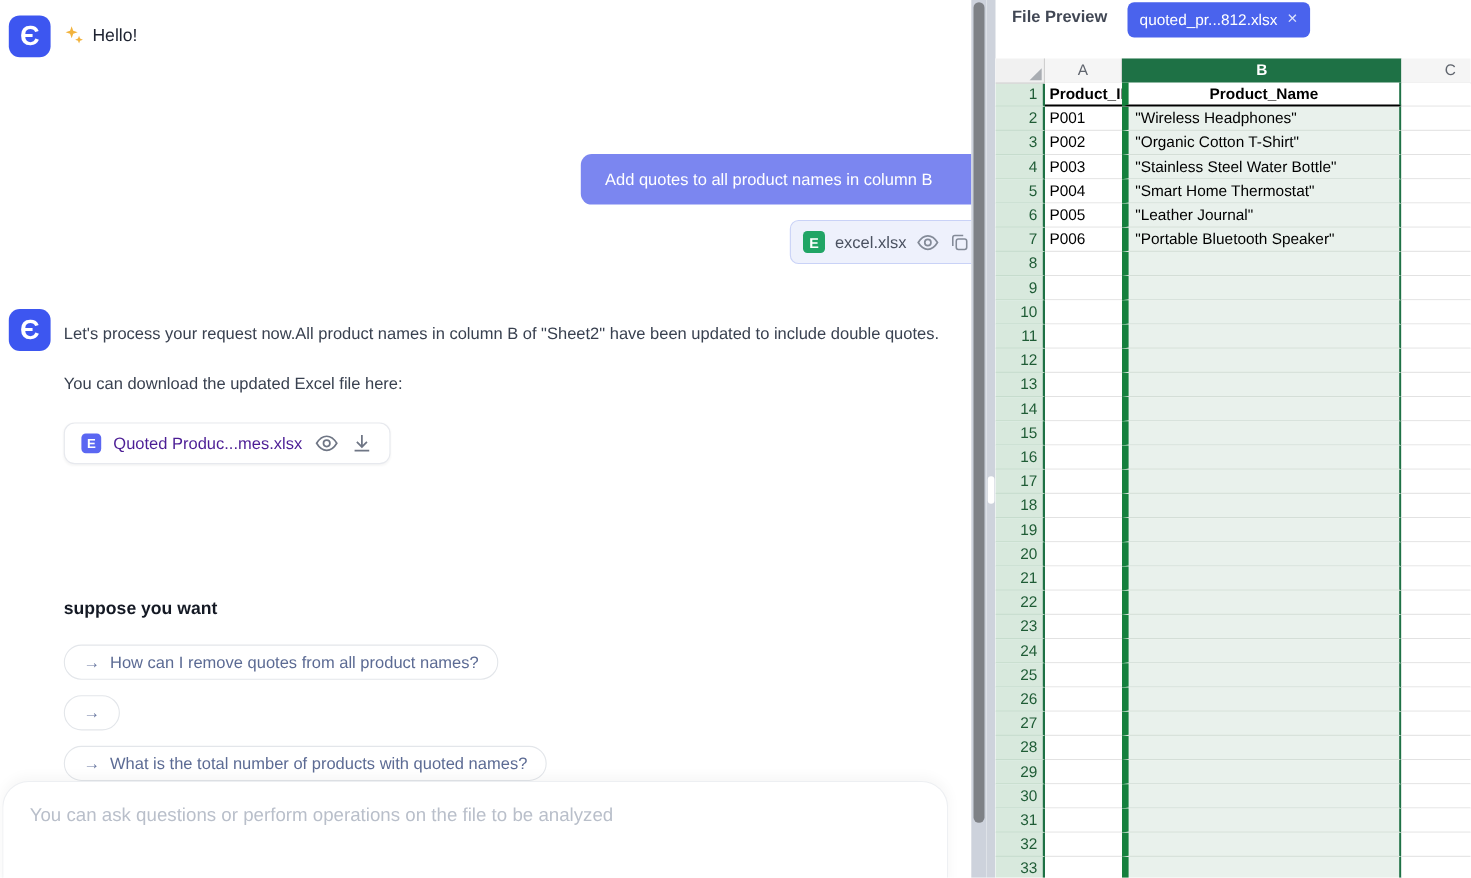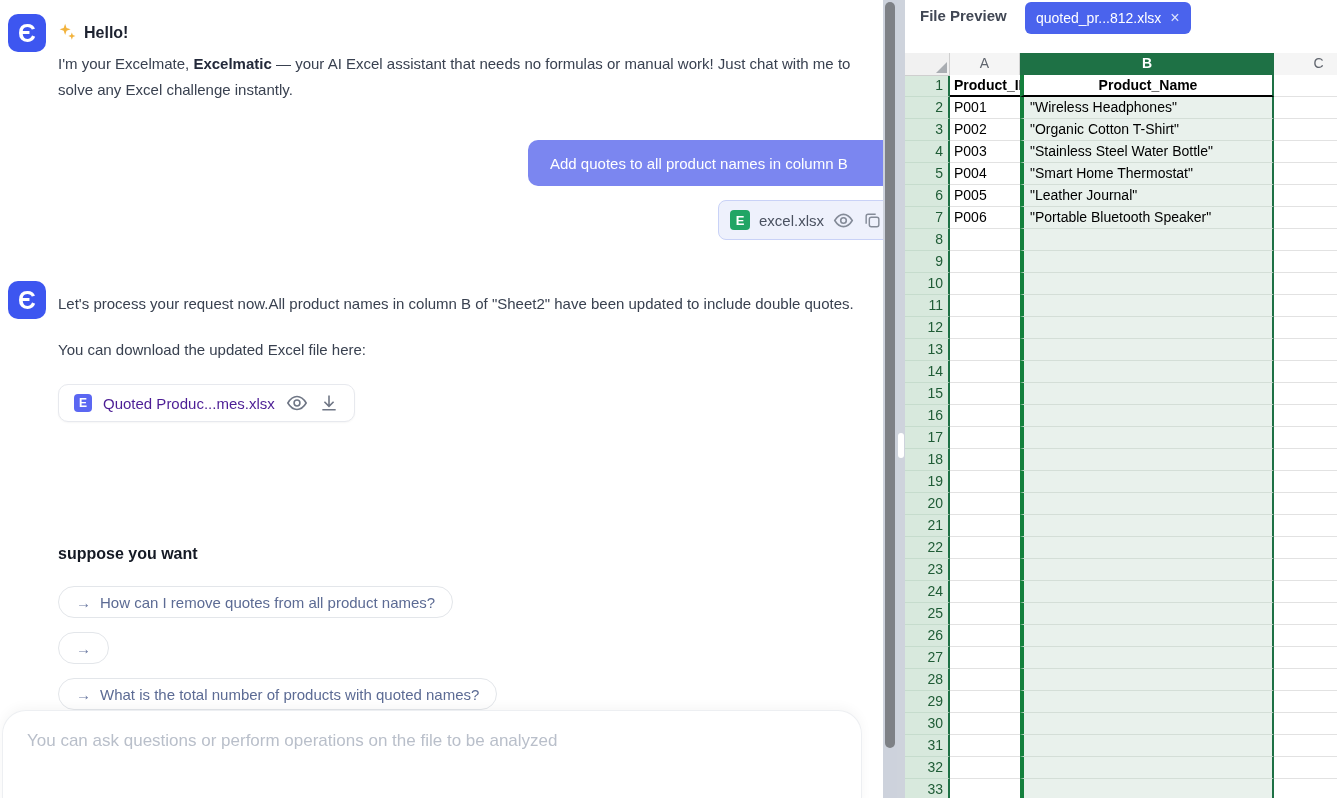--- a/index.html
+++ b/index.html
@@ -9,21 +9,21 @@
 
   
   .chat { position:absolute; left:0; top:0; width:883px; height:798px; overflow:hidden; background:#fff; }
 
   .avatar { position:absolute; left:8px; width:38px; height:38px; border-radius:10px;
             background:#3d56f0; color:#fff; display:flex; align-items:center; justify-content:center;
             font-size:25px; font-weight:700; line-height:1; }
   .avatar-greet { top:14px; }
   .avatar-reply { top:281px; }
 
-  .greet-title { position:absolute; left:58px; top:23px; font-size:16px; font-weight:700;
+  .greet-title { position:absolute; left:58px; top:23px; font-size:16px; font-weight:400;
                  color:#1d2230; display:flex; align-items:center; gap:7px;text-align:right; }
   .intro { position:absolute; left:58px; top:51px; width:826px; font-size:15px; line-height:26px; color:#394150; }
   .intro b { color:#23293a; }
 
   .user-bubble { position:absolute; left:528px; right:-16px; top:140px; height:46px;
                  background:#7b86f0; border-radius:10px; color:#fff; font-size:15px;
                  display:flex; align-items:center; padding:0 22px; }
 
   .file-chip { position:absolute; left:718px; right:-10px; top:200px; height:40px;
                background:#eef1fc; border:1px solid #c9d2f7; border-radius:8px;
@@ -85,21 +85,21 @@
   .c-corner { position:relative; background:#f1f1f1; border-right:1px solid #cfcfcf; border-bottom:1px solid #cfcfcf; height:23px; }
   .c-corner span { position:absolute; right:2px; bottom:2px; width:0; height:0;
                    border-left:11px solid transparent; border-bottom:11px solid #a9adb2; }
   .c-colhdr { background:#f5f5f5; color:#60656e; text-align:center; line-height:22px; height:23px;
               border-right:1px solid #d4d4d4; border-bottom:1px solid #cfcfcf; cursor:pointer; }
   .c-colhdr.sel { background:#1e7145; color:#fff; font-weight:700; border-right:none; border-bottom:1px solid #1e7145; }
   .c-rowhdr { background:#d8e9dd; color:#1f5c36; font-size:13px; text-align:right; padding-right:5px;
               border-right:2px solid #1e7145; border-bottom:1px solid #c6dccd; cursor:pointer; }
   .c-a { background:#fff; color:#000; padding-left:4px; border-bottom:1px solid #e2e2e2; cursor:cell; }
   .c-b { background:#e9f1ec; color:#000; padding-left:6px; border-bottom:1px solid #d4ded7;
-         border-left:4px solid #15803d; border-right:2px solid #1e7145; cursor:cell; }
+         border-left:6px solid #15803d; border-right:2px solid #1e7145; cursor:cell; }
   .c-c { background:#fff; border-bottom:1px solid #e2e2e2; cursor:cell; }
   .r1 { font-weight:700; border-bottom:2px solid #000 !important; background:#fff !important; }
   .r1b { text-align:center; padding-left:0 !important; }
 
   svg { display:block; }
 </style>
 </head>
 <body>
 
 <div class="app">
@@ -111,21 +111,20 @@
     <div class="greet-title">
       <span class="ico">
         <svg width="19" height="19" viewBox="0 0 24 24">
           <path d="M9 1 L10.8 6.2 L16 8 L10.8 9.8 L9 15 L7.2 9.8 L2 8 L7.2 6.2 Z" fill="#f2b33d"></path>
           <path d="M17.5 12 L18.7 15.3 L22 16.5 L18.7 17.7 L17.5 21 L16.3 17.7 L13 16.5 L16.3 15.3 Z" fill="#f2b33d"></path>
         </svg>
       </span>
       <span>Hello!</span>
     </div>
 
-    <p class="intro"><span>I'm your Excelmate, </span><b>Excelmatic</b><span> — your AI Excel assistant that needs no formulas or manual work! Just chat with me to solve any Excel challenge instantly.</span></p>
 
     <div class="user-bubble">
       <span>Add quotes to all product names in column B</span>
     </div>
 
     <div class="file-chip">
       <span class="xl-icon">E</span>
       <span class="fname">excel.xlsx</span>
       <span class="ico">
         <svg width="21" height="21" viewBox="0 0 24 24" fill="none" stroke="#848b98" stroke-width="1.8">

